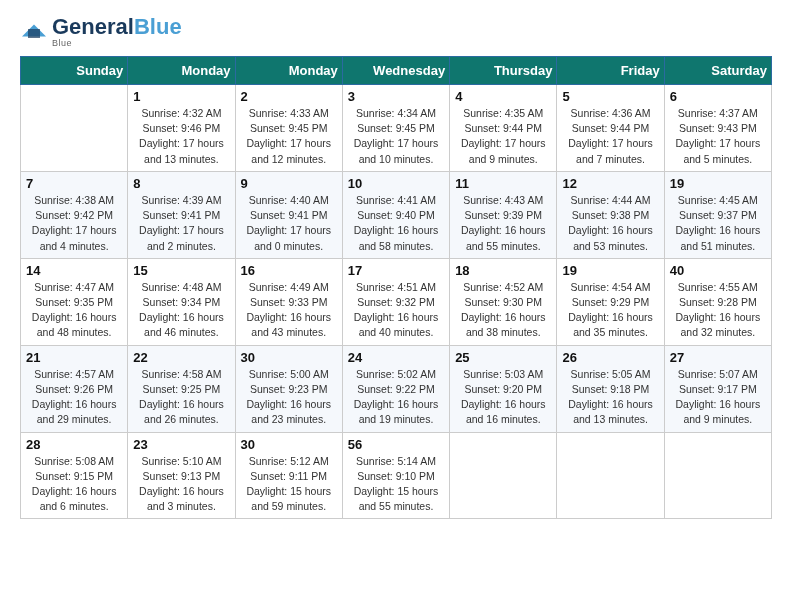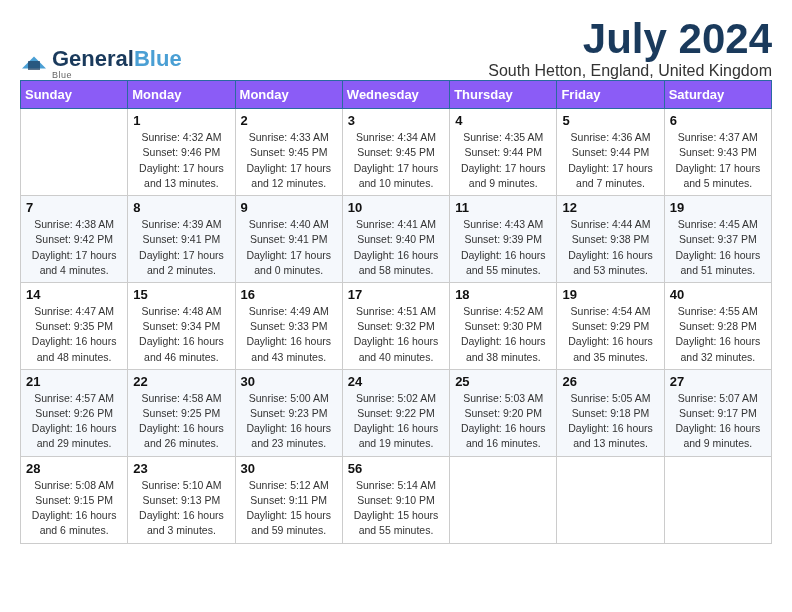--- a/index.html
+++ b/index.html
@@ -6,21 +6,22 @@
     body {
       font-family: Arial, sans-serif;
       background: #fff;
       width: 792px;
       min-height: 612px;
       padding: 16px 20px;
     }
     .header-area {
       display: flex;
       justify-content: space-between;
-      align-items: flex-end;
+      align-items: center;
+      margin-bottom: 8px;
     }
     .logo {
       display: flex;
       flex-direction: column;
       align-items: flex-start;
     }
     .logo-icon {
       width: 28px;
       height: 18px;
       display: inline-block;
@@ -39,24 +40,24 @@
       font-size: 16px;
       color: #333;
       font-weight: normal;
     }
     .calendar-table {
       width: 100%;
       border-collapse: collapse;
       font-size: 11px;
     }
     .calendar-table thead tr th {
-      background-color: #8b5cf6;
+      background-color: #0f766e;
       color: #fff;
       padding: 6px 4px;
-      text-align: left;
+      text-align: right;
       font-weight: bold;
       font-size: 13px;
       border: 1px solid #2a6aa0;
     }
     .calendar-table tbody tr td {
       border: 1px solid #ccc;
       padding: 4px 5px;
       vertical-align: top;
       width: calc(100% / 7);
       height: 80px;
@@ -98,24 +99,20 @@
         <polygon points="10,8 26,8 26,20 10,20" fill="#1a3a5c" opacity="0.7"></polygon>
       </svg>
       <div>
         <div style="font-size:22px;font-weight:bold;line-height:1;">
           <span style="color:#1a3a5c;">General</span><span style="color:#4a9fd4;">Blue</span>
         </div>
         <div style="font-size:9px;color:#666;letter-spacing:0.5px;">Blue</div>
       </div>
     </div>
   </div>
-  <div class="title-block">
-    <div class="month-title">July 2024</div>
-    <div class="location-title">South Hetton, England, United Kingdom</div>
-  </div>
 </div>
 
 <table class="calendar-table">
   <thead>
     <tr>
     <th>Sunday</th>
         <th>Monday</th>
         <th>Monday</th>
         <th>Wednesday</th>
         <th>Thursday</th>

